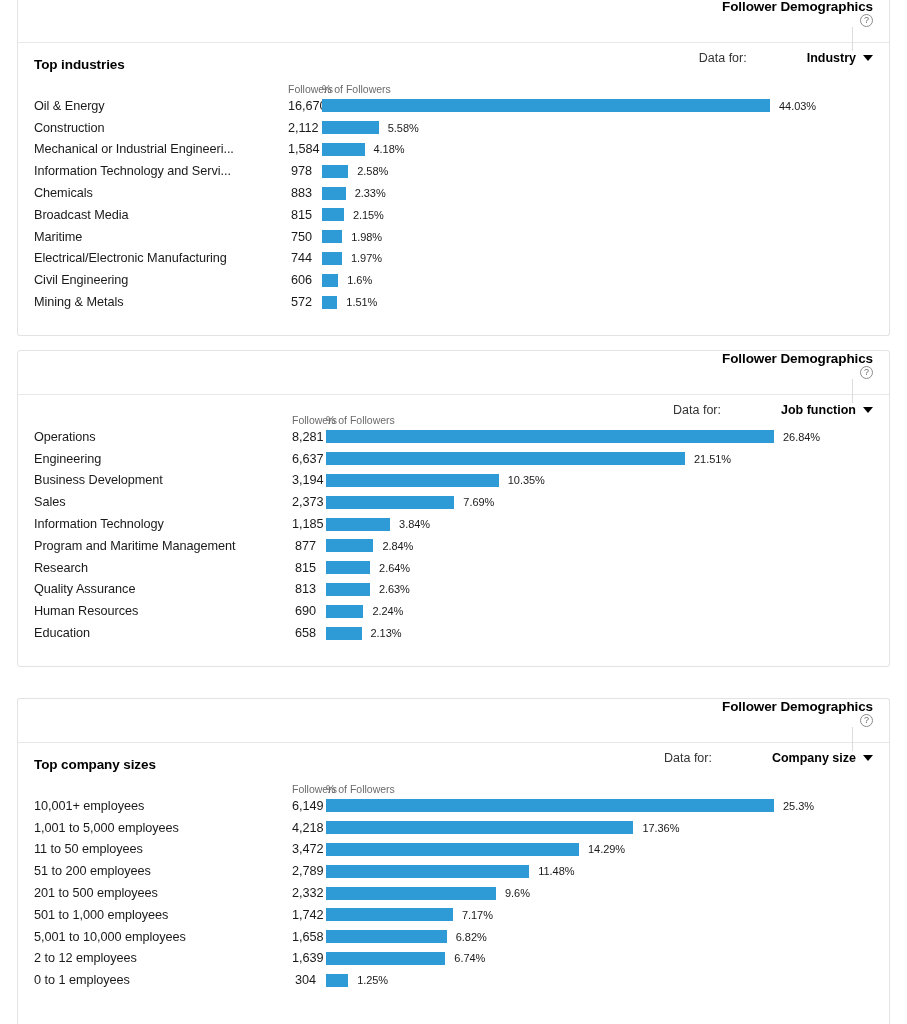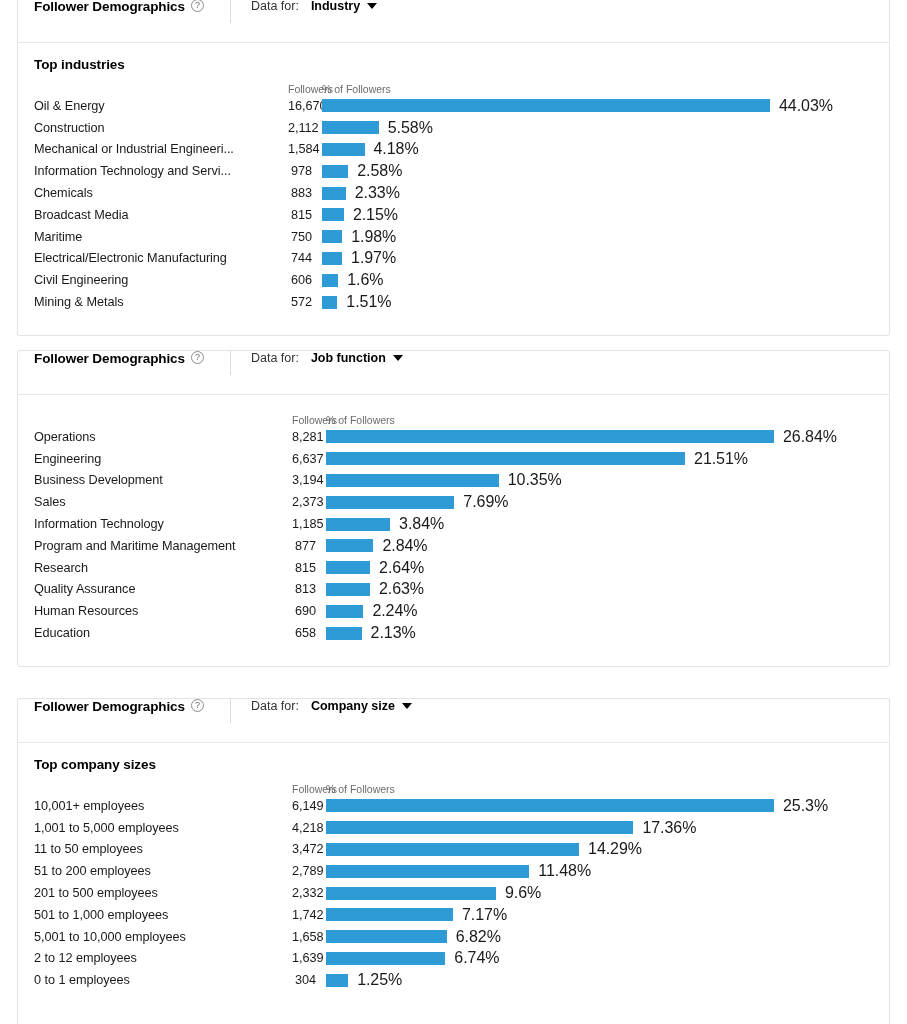--- a/index.html
+++ b/index.html
@@ -28,24 +28,25 @@
     background: #ffffff;
     border: 1px solid #e3e3e3;
     border-radius: 3px;
   }
   .card.clip-top { border-top: none; border-top-left-radius: 0; border-top-right-radius: 0; }
   .card.clip-bottom { border-bottom: none; border-bottom-left-radius: 0; border-bottom-right-radius: 0; }
 
   
   .card-header {
     display: flex;
-    align-items: flex-start;
+    align-items: flex-end;
     height: 44px;
     padding: 0 16px;
     border-bottom: 1px solid #e8e8e8;
+    flex-direction: column;
   }
   .card-title {
     font-size: 13.5px;
     font-weight: bold;
     color: #000000;
     letter-spacing: -0.1px;
     white-space: nowrap;
   }
   .help-icon {
     display: inline-flex;
@@ -69,20 +70,21 @@
     background: #dcdcdc;
     margin: 0 20px 0 26px;
     flex: none;
   }
   .data-for {
     display: flex;
     align-items: center;
     font-size: 12.5px;
     color: #1a1a1a;
     white-space: nowrap;
+    gap: 48px;
   }
   .data-for-label { color: #333333; font-weight: normal; }
   .dropdown {
     display: inline-flex;
     align-items: center;
     margin-left: 12px;
     cursor: pointer;
     color: #000000;
     font-weight: bold;
     font-size: 12.5px;
@@ -153,21 +155,21 @@
     min-width: 0;
   }
   .r-bar {
     height: 13px;
     background: #2e9bd6;
     flex: none;
     min-width: 4px;
   }
   .r-pct {
     margin-left: 9px;
-    font-size: 16px;
+    font-size: 11px;
     color: #1a1a1a;
     white-space: nowrap;
     letter-spacing: -0.05px;
   }
 
   
   .geo-a .ch-label,  .geo-a .r-label     { width: 254px; }
   .geo-a .ch-followers, .geo-a .r-followers { width: 34px; }
   .geo-b .ch-label,  .geo-b .r-label     { width: 258px; }
   .geo-b .ch-followers, .geo-b .r-followers { width: 34px; }

